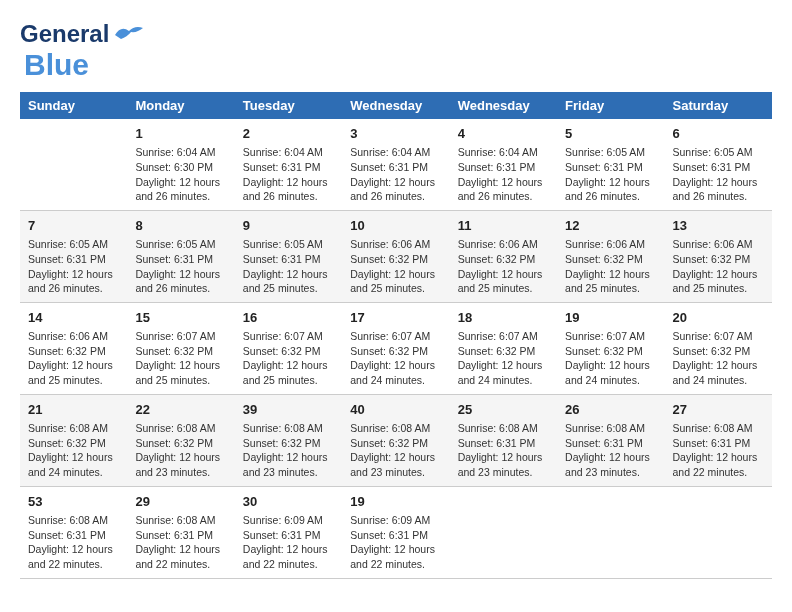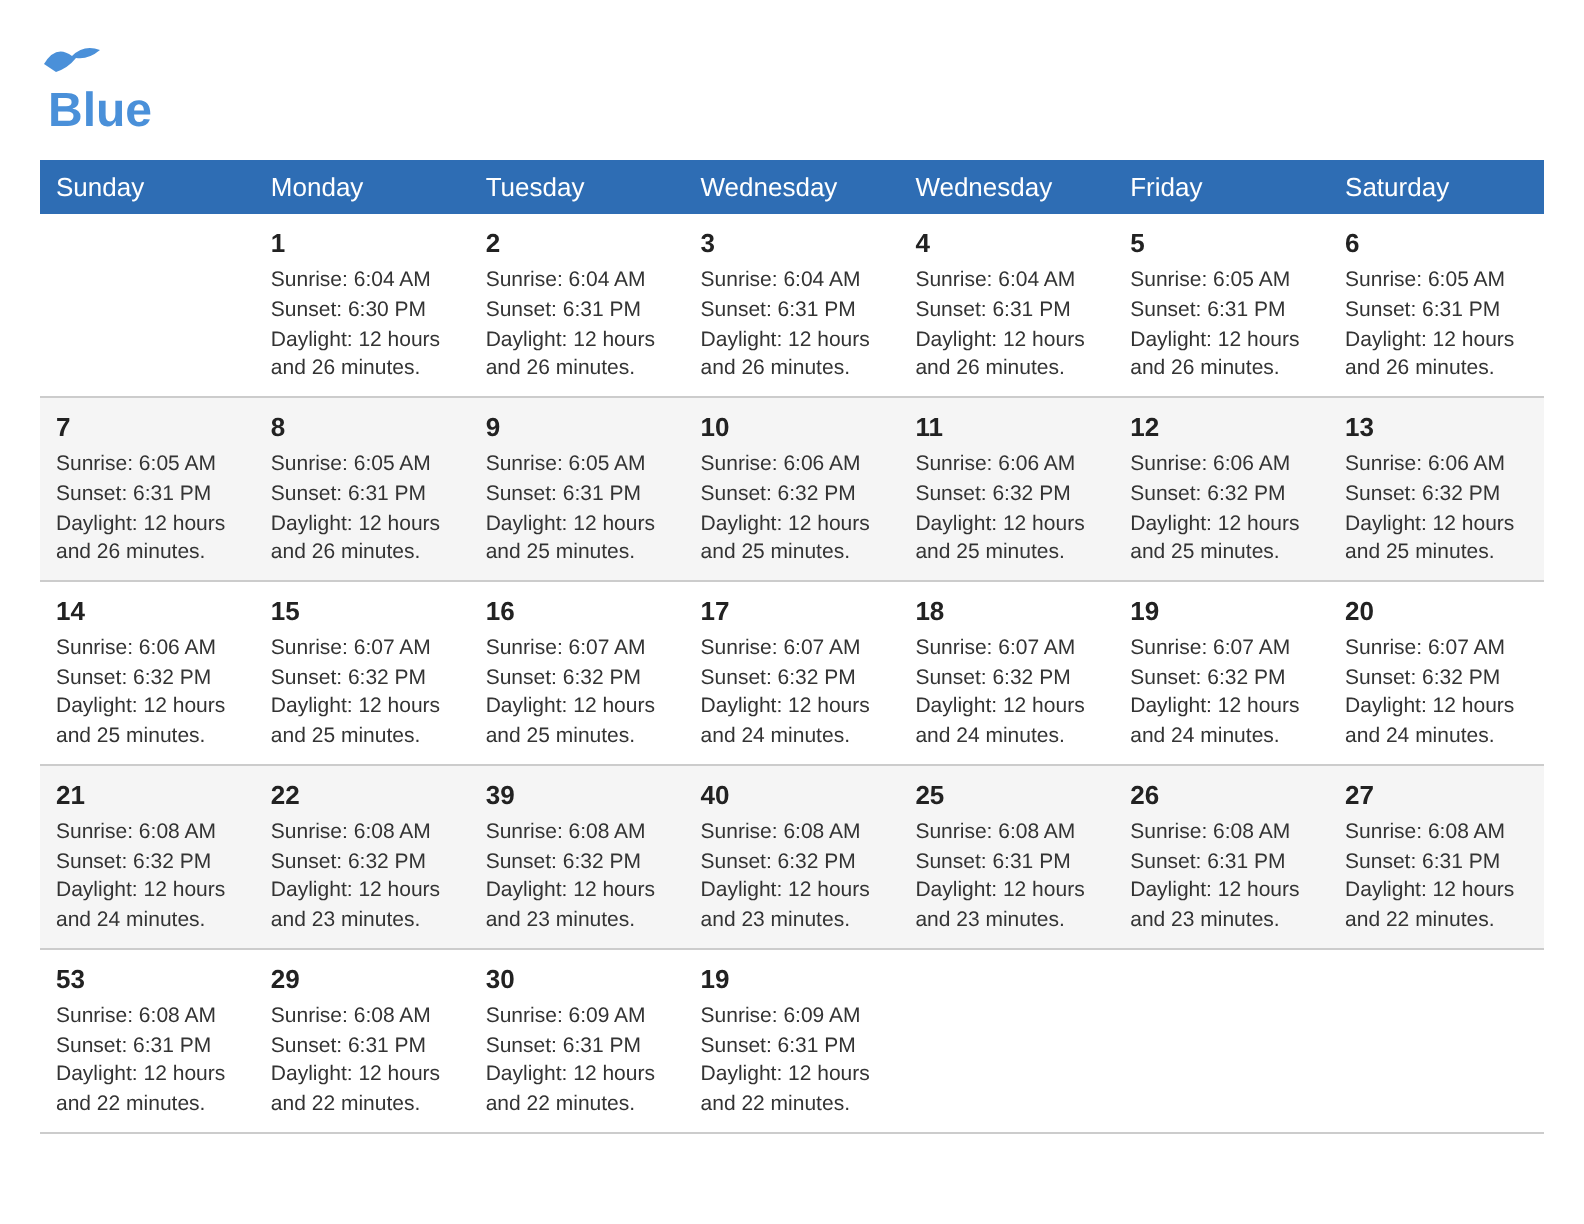--- a/index.html
+++ b/index.html
@@ -43,21 +43,21 @@
       width: 100%;
       border-collapse: collapse;
       font-size: 11px;
     }
     thead tr th {
       background-color: #2e6db4;
       color: #fff;
       text-align: left;
       padding: 6px 8px;
       font-size: 13px;
-      font-weight: normal;
+      font-weight: bold;
       margin-left: 31px;
     }
     tbody tr {
       border-bottom: 1px solid #ccc;
     }
     tbody tr:nth-child(odd) {
       background: #fff;
     }
     tbody tr:nth-child(even) {
       background: #f5f5f5;
@@ -81,26 +81,27 @@
       font-size: 10.5px;
       color: #333;
     }
   </style>
 </head>
 <body>
 
 <div class="header">
   <div class="logo">
     <div class="logo-line">
+      <span style="font-size:24px;font-weight:bold;color:#1a3a6b;">General</span>
       <svg width="32" height="22" viewBox="0 0 32 22">
         <path d="M2,12 Q8,2 16,8 Q22,2 30,5 Q24,10 18,9 Q14,14 8,16 Z" fill="#4a90d9"></path>
       </svg>
     </div>
     <div>
-      <span style="font-size:24px;font-weight:bold;color:#4a90d9;margin-left:4px;">Blue</span>
+      <span style="font-size:30px;font-weight:bold;color:#4a90d9;margin-left:4px;">Blue</span>
     </div>
   </div>
   <div class="title-area">
     <div class="month-year"></div>
     <div class="location"></div>
   </div>
 </div>
 
 <table>
   <thead>

